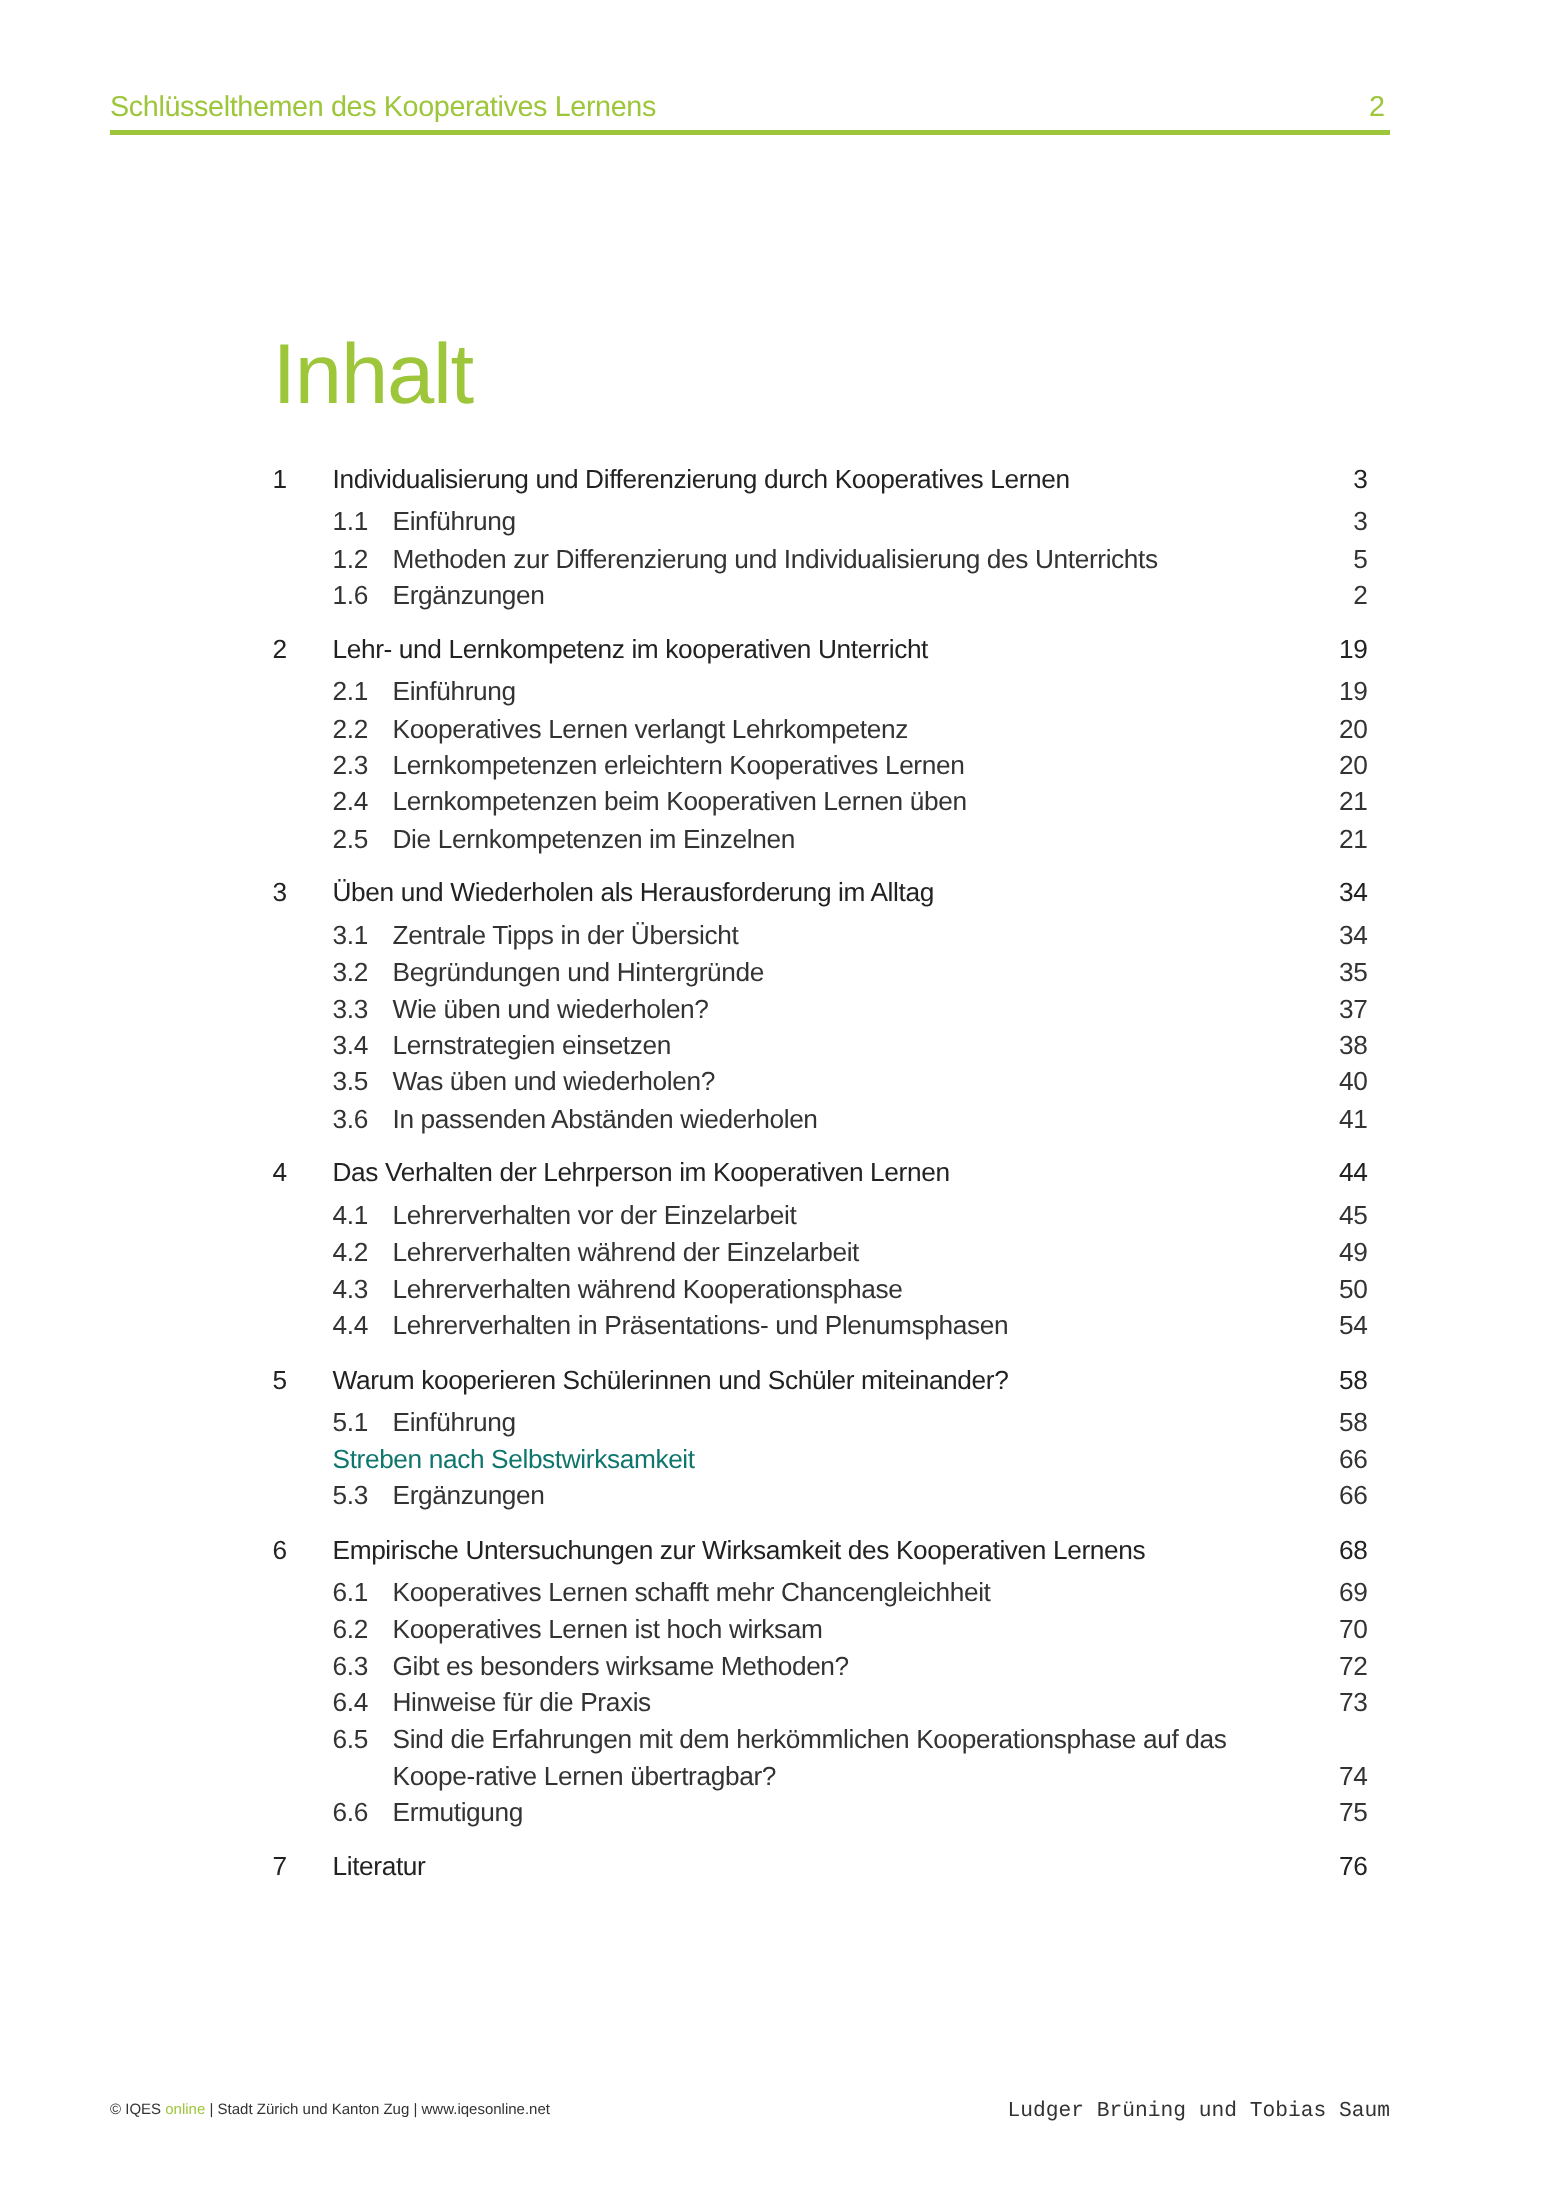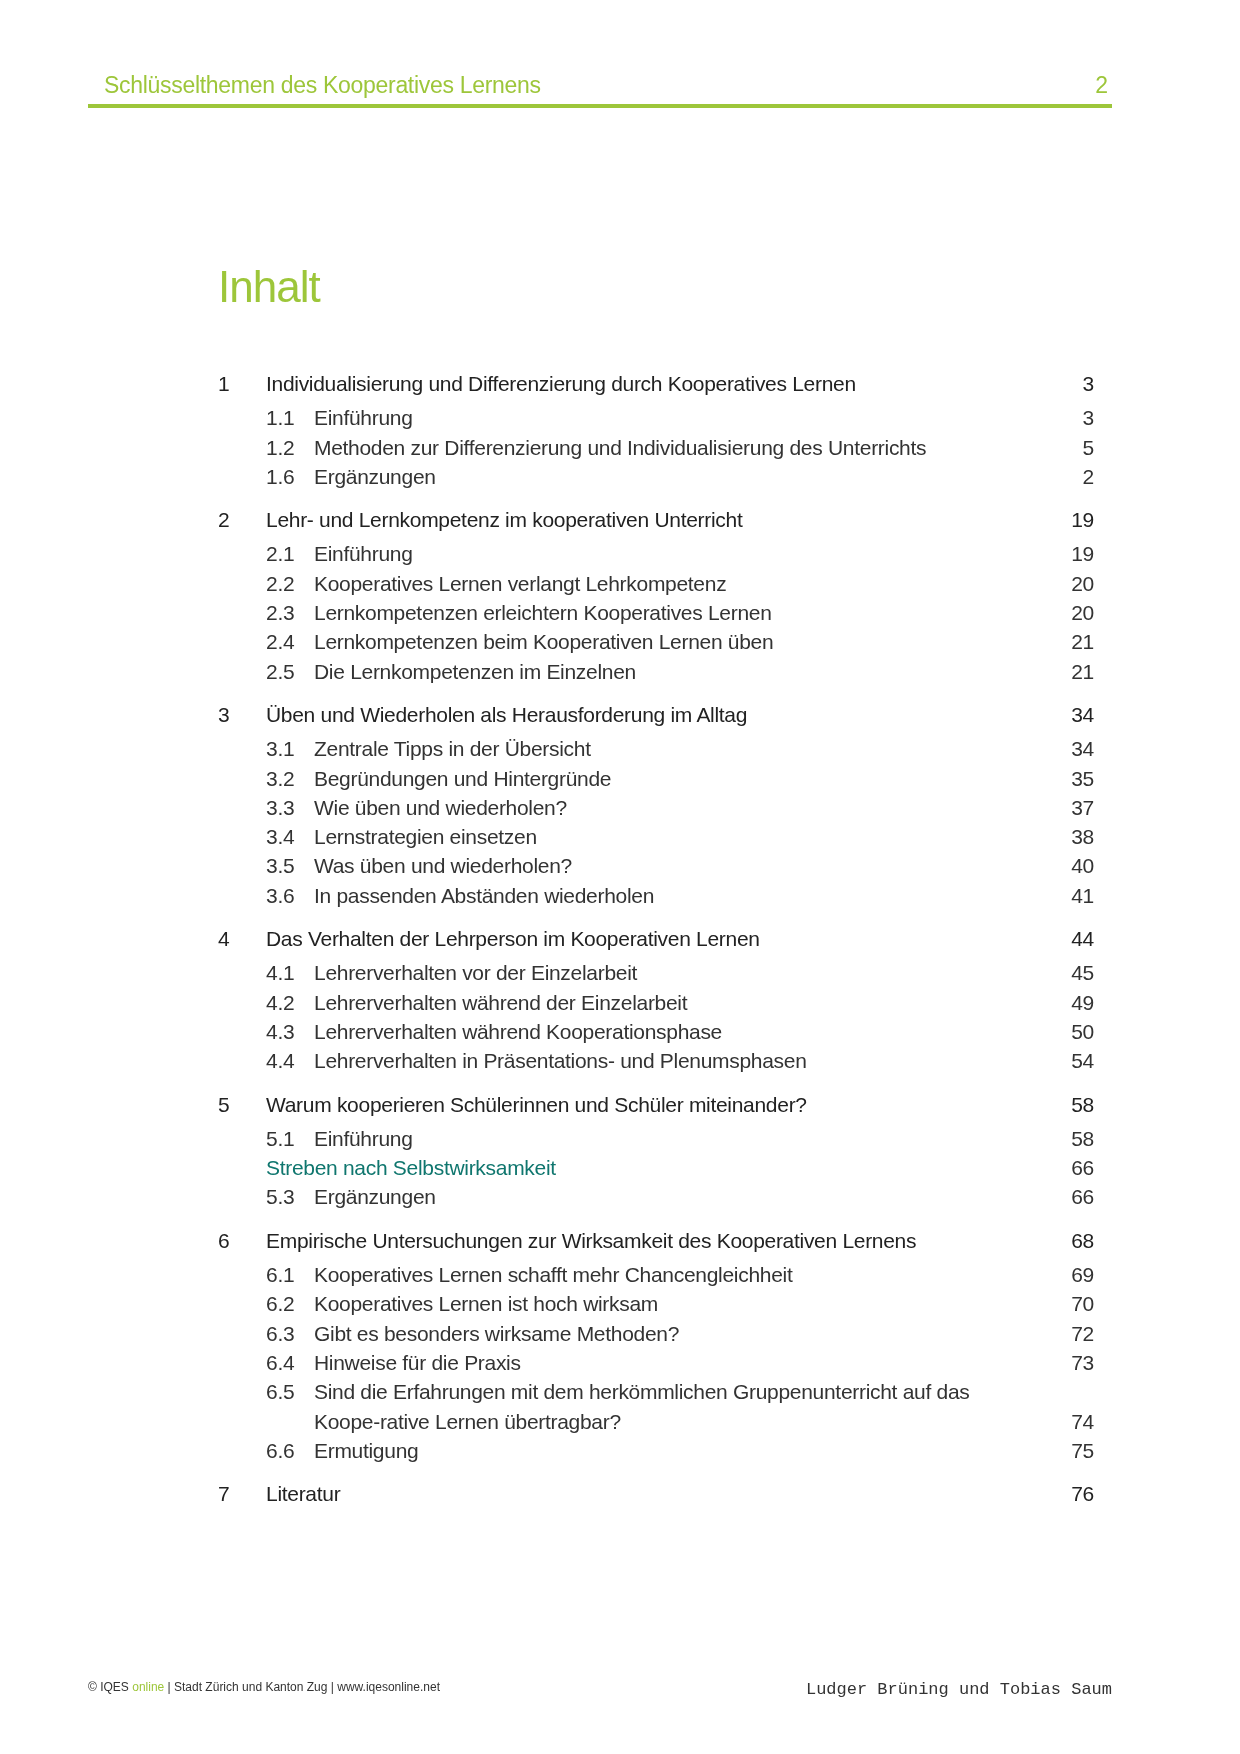--- a/index.html
+++ b/index.html
@@ -1,22 +1,22 @@
 <!DOCTYPE html>
 <html><head>
   <meta charset="utf-8">
   <style>
     html, body { margin: 0; padding: 0; background: #ffffff; }
     body { width: 1240px; height: 1754px; position: relative; overflow: hidden;
       font-family: "Liberation Sans", "DejaVu Sans", sans-serif; color: #222; }
     .header { position: absolute; left: 88px; top: 68px; width: 1024px; height: 40px; }
-    .header-title { position: absolute; left: 0; top: 4px; font-size: 23px; color: #9dc63a; letter-spacing: -0.3px; font-weight: 300; margin-left: 16px; }
+    .header-title { position: absolute; left: 0; top: 4px; font-size: 23px; color: #9dc63a; letter-spacing: -0.3px; font-weight: 300; }
     .header-page { position: absolute; right: 4px; top: 4px; font-size: 23px; color: #9dc63a; }
     .header-rule { position: absolute; left: 88px; top: 104px; width: 1024px; height: 4px; background: #9dc63a; }
-    .title { position: absolute; left: 218px; top: 265px; font-size: 44px; color: #9dc63a; letter-spacing: -1px; font-weight: normal; margin: 0; line-height: 1; }
+    .title { position: absolute; left: 218px; top: 265px; font-size: 68px; color: #9dc63a; letter-spacing: -1px; font-weight: normal; margin: 0; line-height: 1; }
     .toc { position: absolute; left: 218px; top: 369px; width: 876px; }
     .chapter { margin-bottom: 14px; }
     .row { position: relative; font-size: 21px; line-height: 29.3px; letter-spacing: -0.3px; color: #222; }
     .row.l1 { margin-bottom: 5px; }
     .num1 { position: absolute; left: 0; top: 0; }
     .text1 { display: block; padding-left: 48px; padding-right: 60px; }
     .num2 { position: absolute; left: 48px; top: 0; color: #333; }
     .text2 { display: block; padding-left: 96px; padding-right: 60px; color: #333; }
     .text-plain { display: block; padding-left: 48px; padding-right: 60px; color: #0f766e; }
     .page { position: absolute; right: 0; bottom: 0; text-align: right; }
@@ -197,21 +197,21 @@
         <span class="text2">Gibt es besonders wirksame Methoden?</span>
         <span class="page">72</span>
       </div>
       <div class="row l2">
         <span class="num2">6.4</span>
         <span class="text2">Hinweise für die Praxis</span>
         <span class="page">73</span>
       </div>
       <div class="row l2">
         <span class="num2">6.5</span>
-        <span class="text2">Sind die Erfahrungen mit dem herkömmlichen Gruppenunterricht auf das Koope-rative Lernen übertragbar?</span>
+        <span class="text2">Sind die Erfahrungen mit dem herkömmlichen Kooperationsphase auf das Koope-rative Lernen übertragbar?</span>
         <span class="page">74</span>
       </div>
       <div class="row l2">
         <span class="num2">6.6</span>
         <span class="text2">Ermutigung</span>
         <span class="page">75</span>
       </div>
     </div>
     <div class="chapter">
       <div class="row l1">

